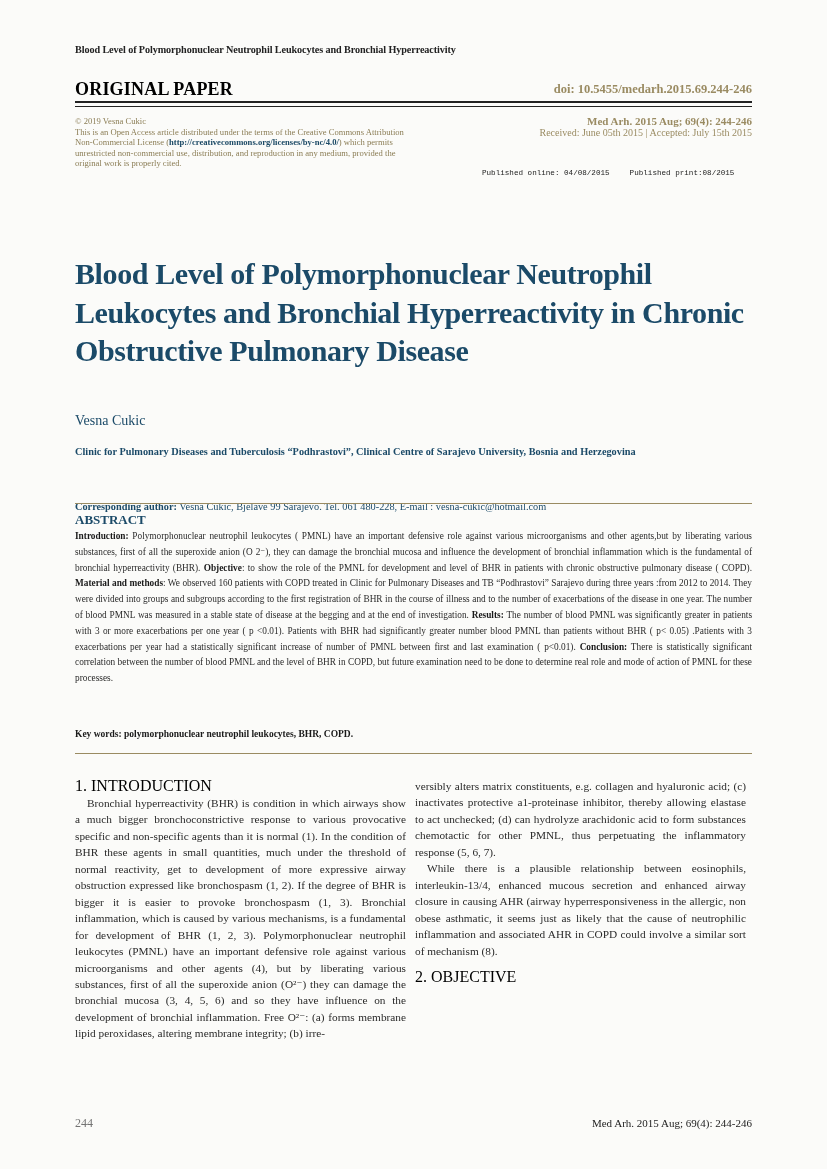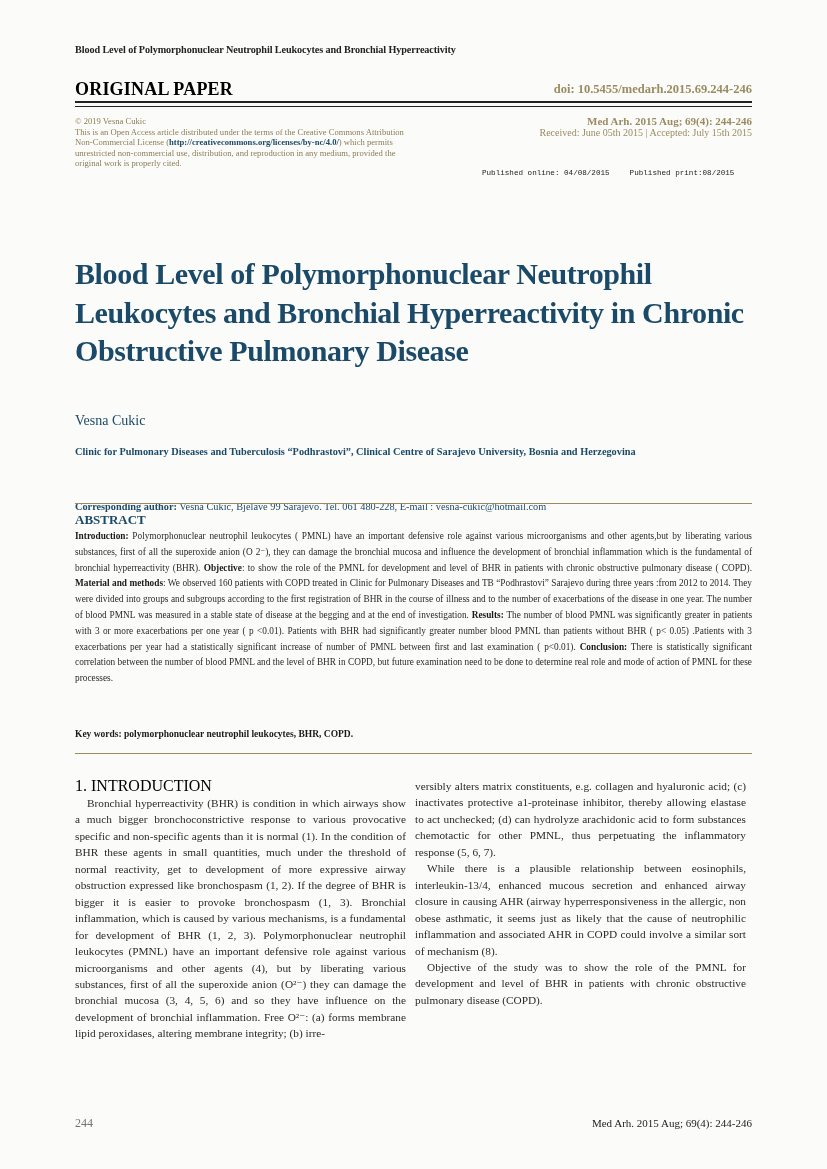--- a/index.html
+++ b/index.html
@@ -73,17 +73,17 @@
 <div class="abs gold-rule" style="top:753px;"></div>
 
 <div class="abs sec-head" style="left:75px; top:777px;">1. INTRODUCTION</div>
 <div class="abs col" style="left:75px; top:795px;">
   <p>Bronchial hyperreactivity (BHR) is condition in which airways show a much bigger bronchoconstrictive response to various provocative specific and non-specific agents than it is normal (1). In the condition of BHR these agents in small quantities, much under the threshold of normal reactivity, get to development of more expressive airway obstruction expressed like bronchospasm (1, 2). If the degree of BHR is bigger it is easier to provoke bronchospasm (1, 3). Bronchial inflammation, which is caused by various mechanisms, is a fundamental for development of BHR (1, 2, 3). Polymorphonuclear neutrophil leukocytes (PMNL) have an important defensive role against various microorganisms and other agents (4), but by liberating various substances, first of all the superoxide anion (O²⁻) they can damage the bronchial mucosa (3, 4, 5, 6) and so they have influence on the development of bronchial inflammation. Free O²⁻: (a) forms membrane lipid peroxidases, altering membrane integrity; (b) irre-</p>
 </div>
 
 <div class="abs col" style="left:398px; top:778px;margin-left:17px;">
   <p class="noindent">versibly alters matrix constituents, e.g. collagen and hyaluronic acid; (c) inactivates protective a1-proteinase inhibitor, thereby allowing elastase to act unchecked; (d) can hydrolyze arachidonic acid to form substances chemotactic for other PMNL, thus perpetuating the inflammatory response (5, 6, 7).</p>
   <p>While there is a plausible relationship between eosinophils, interleukin-13/4, enhanced mucous secretion and enhanced airway closure in causing AHR (airway hyperresponsiveness in the allergic, non obese asthmatic, it seems just as likely that the cause of neutrophilic inflammation and associated AHR in COPD could involve a similar sort of mechanism (8).</p>
-  <p>Objective of the study was to show the role of the PMNL for development and level of BHR in patients with chronic obstructive pulmonary disease (COPD).</p>
+  <div class="sec-head" style="margin-top:9px; line-height:18px;">2. OBJECTIVE</div>
 </div>
 
 <div class="abs footer-page">244</div>
 <div class="abs footer-cite">Med Arh. 2015 Aug; 69(4): 244-246</div>
 
 </body></html>

